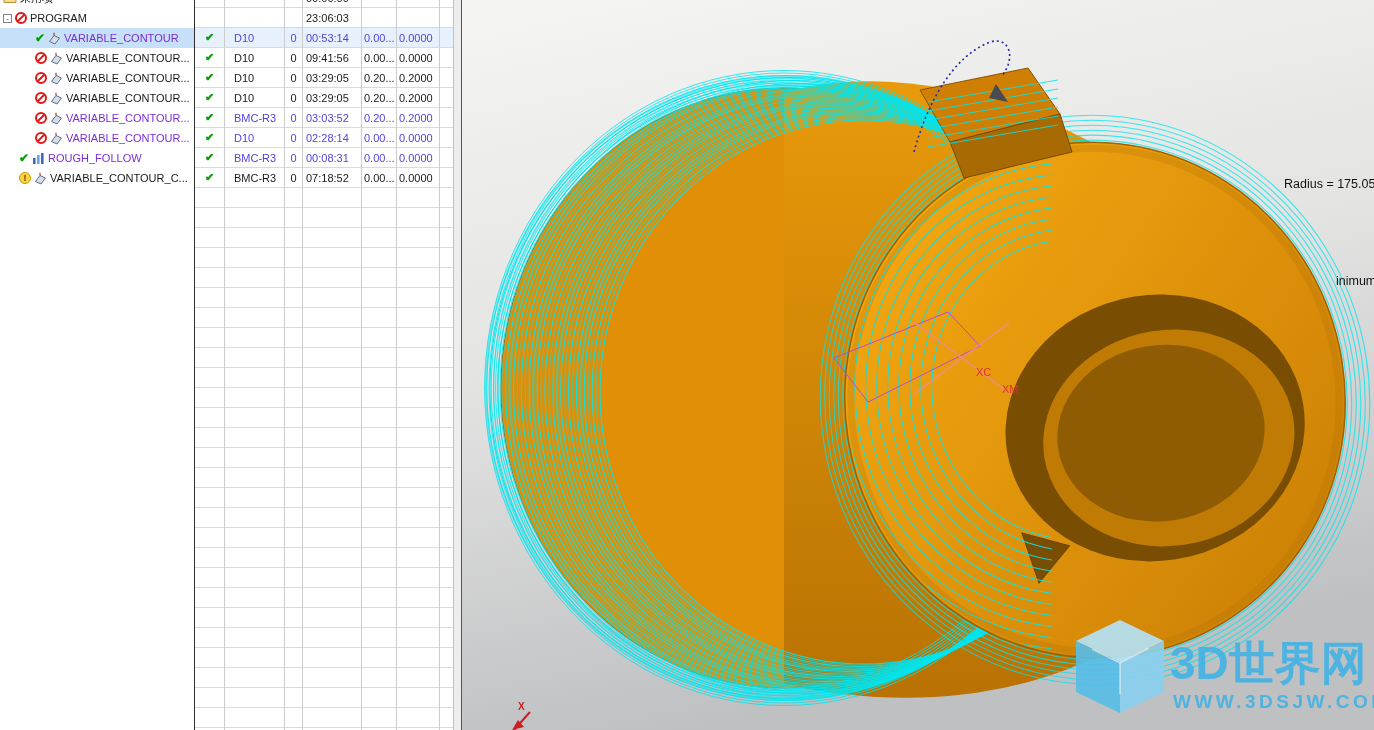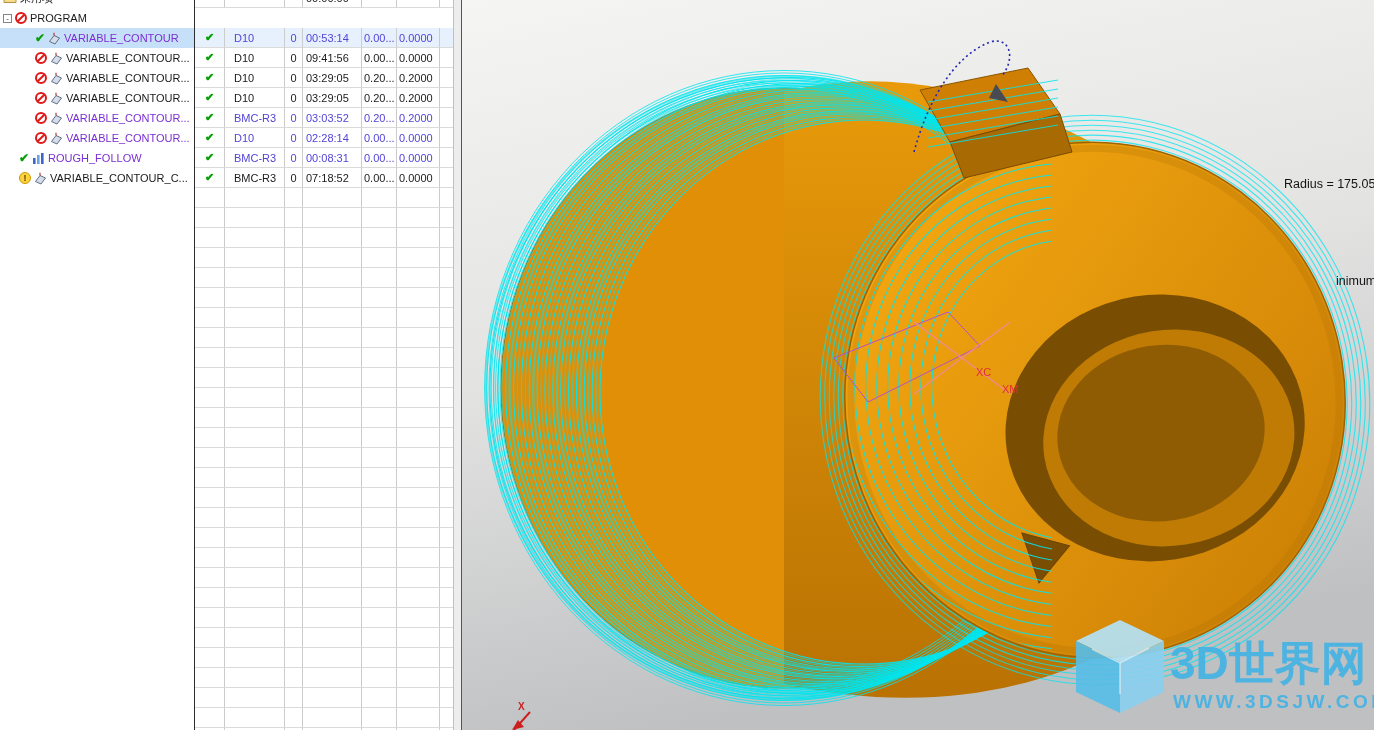--- a/index.html
+++ b/index.html
@@ -67,20 +67,29 @@
           <div class="cell c-v1" style="color: rgb(26, 26, 26);"></div>
           <div class="cell c-v2" style="color: rgb(26, 26, 26);"></div>
           <div class="cell c-fill" style="color: rgb(26, 26, 26);"></div>
         </div>
       </div>
       <div class="row">
         <div class="tree-cell" style="padding-left: 3px;">
           <span class="expander">-</span>
           <span class="icon-forbid"></span>
           <span class="tree-label" style="color: rgb(26, 26, 26);">PROGRAM</span>
+        </div>
+        <div class="cells">
+          <div class="cell c-check" style="color: rgb(0, 160, 0);"></div>
+          <div class="cell c-tool" style="color: rgb(26, 26, 26);"></div>
+          <div class="cell c-zero" style="color: rgb(26, 26, 26);"></div>
+          <div class="cell c-time" style="color: rgb(26, 26, 26);">23:06:03</div>
+          <div class="cell c-v1" style="color: rgb(26, 26, 26);"></div>
+          <div class="cell c-v2" style="color: rgb(26, 26, 26);"></div>
+          <div class="cell c-fill" style="color: rgb(26, 26, 26);"></div>
         </div>
       </div>
       <div class="row selected">
         <div class="tree-cell" style="padding-left: 35px;">
           <span class="icon-check">✔</span>
           <span class="op-icon">
             <svg width="13" height="13" viewBox="0 0 13 13">
               <path d="M1.5 9.5 L6 3.5 L11.5 6 L7 12 Z" fill="#d6dde8" stroke="#5d6f8a" stroke-width="1"></path>
               <path d="M6 3.5 L6 0.8" stroke="#c03030" stroke-width="1.2"></path>
             </svg>

